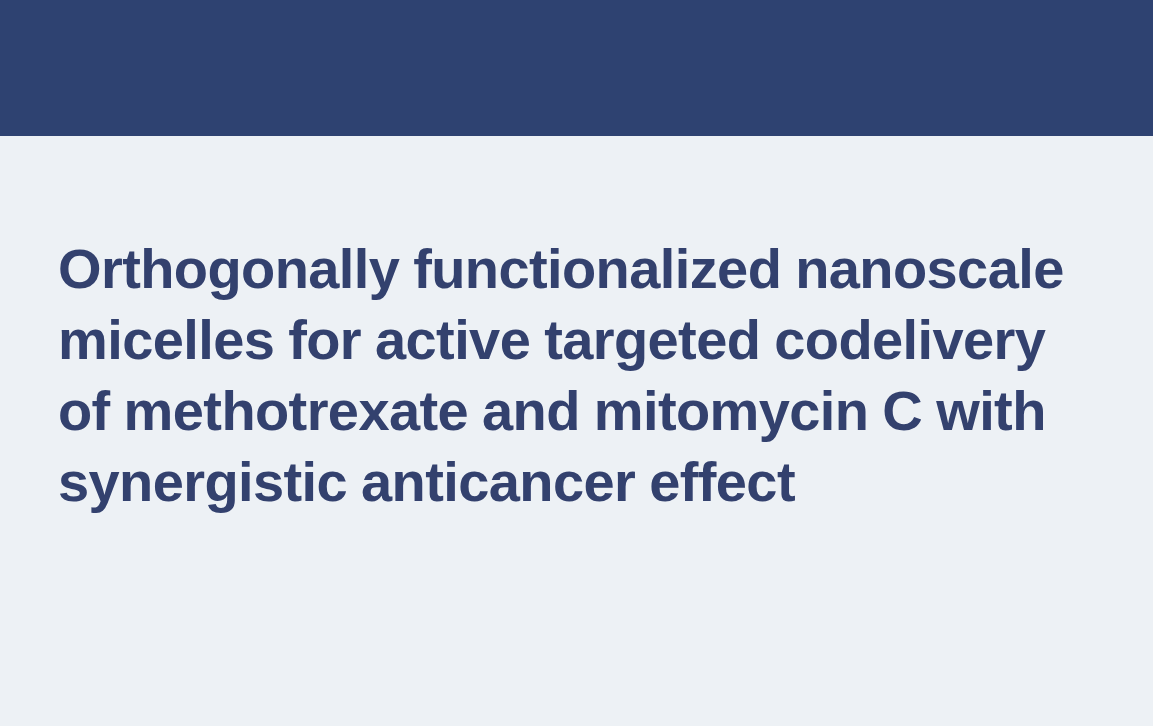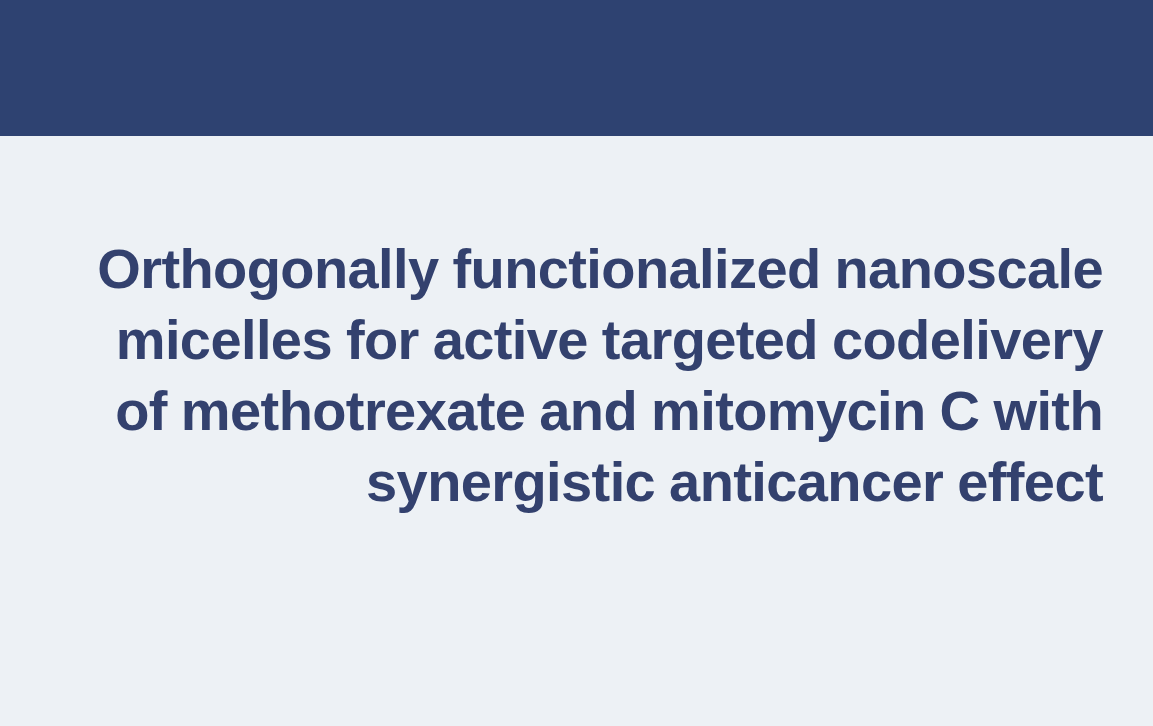--- a/index.html
+++ b/index.html
@@ -12,21 +12,20 @@
     overflow: hidden;
     background: #edf1f5;
     font-family: "Liberation Sans", "DejaVu Sans", sans-serif;
     -webkit-font-smoothing: antialiased;
   }
   .page {
     position: relative;
     width: 1153px;
     height: 726px;
     background: #d946ef;
-    text-align: right;
   }
   .site-header {
     position: absolute;
     top: 0;
     left: 0;
     width: 1153px;
     height: 136px;
     background: #2e4271;
   }
   .content {

